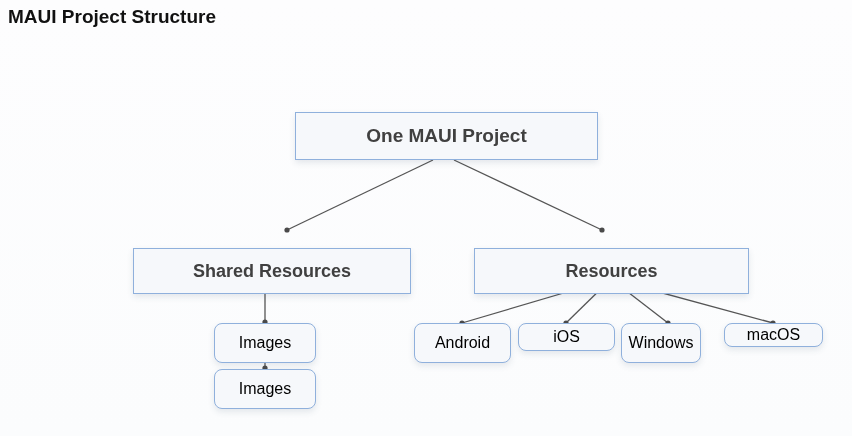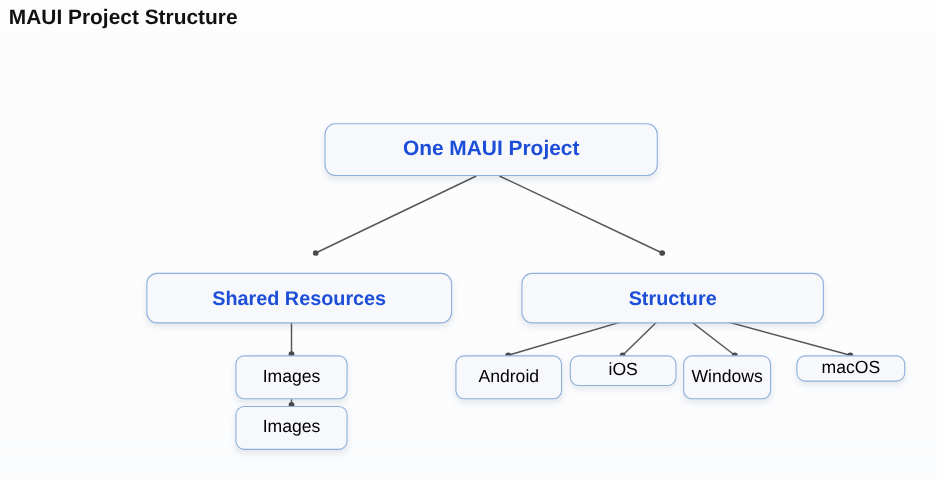--- a/index.html
+++ b/index.html
@@ -14,24 +14,24 @@
     }
     .canvas {
       position: absolute; left: 0; top: 0; width: 852px; height: 436px;
       background: linear-gradient(#fdfdfe, #fbfcfd);
     }
     svg.links { position: absolute; left: 0; top: 0; }
     .node {
       position: absolute; box-sizing: border-box;
       background: #f6f8fb;
       border: 1.5px solid #8fb0dc;
-      border-radius: 10px;
+      border-radius: 0;
       box-shadow: 0 3px 6px rgba(60, 80, 110, 0.12);
       display: flex; align-items: center; justify-content: center;
-      color: #1d4ed8;
+      color: #404040;
     }
     .node.l1 { font-weight: bold; font-size: 19px; }
     .node.l2 { font-weight: bold; font-size: 18px; margin-top: 16px; }
     .node.l3 { font-size: 16px; color: #000000; border-radius: 8px; }
   </style>
 </head>
 <body>
 
 <div class="canvas"></div>
 
@@ -62,21 +62,21 @@
 
 <div class="node l1" style="left:295px; top:112px; width:303px; height:48px;">
   <span>One MAUI Project</span>
 </div>
 
 <div class="node l2" style="left:133px; top:232px; width:278px; height:46px;">
   <span>Shared Resources</span>
 </div>
 
 <div class="node l2" style="left:474px; top:232px; width:275px; height:46px;">
-  <span>Structure</span>
+  <span>Resources</span>
 </div>
 
 <div class="node l3" style="left:214px; top:323px; width:102px; height:40px;">
   <span>Images</span>
 </div>
 
 <div class="node l3" style="left:214px; top:369px; width:102px; height:40px;">
   <span>Images</span>
 </div>
 

